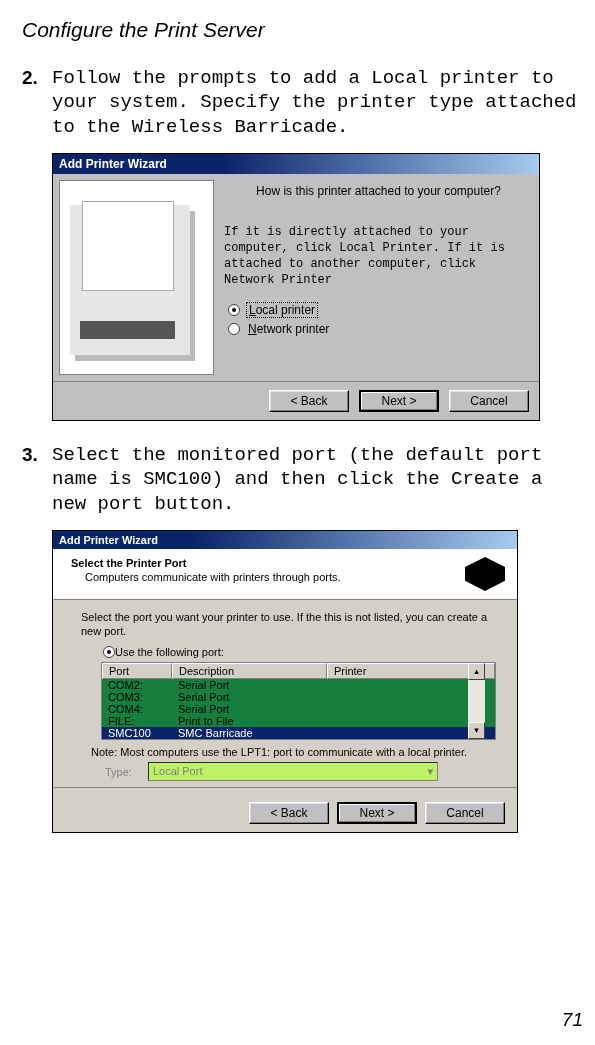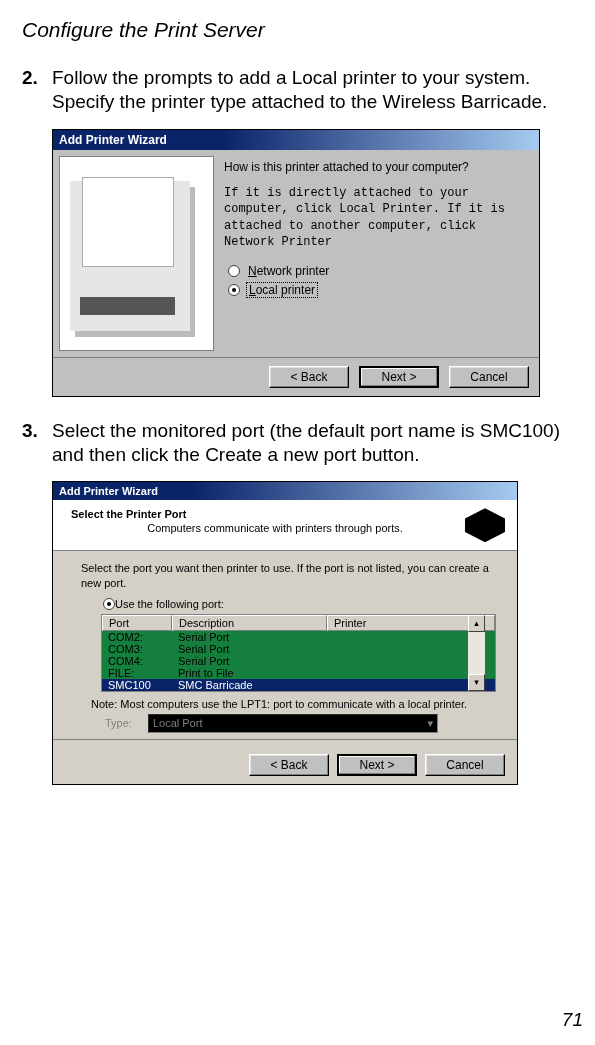--- a/index.html
+++ b/index.html
@@ -26,21 +26,21 @@
   .step {
     display: flex;
     margin-bottom: 14px;
     font-size: 19px;
     line-height: 1.28;
   }
   .step-num {
     font-weight: bold;
     min-width: 30px;
   }
-  .step-text { flex: 1; }
+  .step-text { flex: 1; font-family: Liberation Mono, monospace; }
 
   
   .win98 {
     margin: 10px 0 22px 30px;
     width: 488px;
     border: 1px solid #000;
     font-family: Tahoma, Arial, sans-serif;
     font-size: 12px;
     background: #c0c0c0;
   }
@@ -75,21 +75,21 @@
   }
   .win98-left .paper {
     position:absolute; left:22px; top:20px; width:92px; height:90px;
     background:#fff; border:1px solid #aaa;
   }
   .win98-left .slot {
     position:absolute; left:20px; top:140px; width:95px; height:18px;
     background:#555;
   }
   .win98-right { flex:1; padding-top:4px; }
-  .win98-q { margin-bottom:10px; line-height:1.3; }
+  .win98-q { margin-bottom:24px; line-height:1.3;text-align:center; }
   .win98-sub { margin-bottom:14px; line-height:1.35;font-family:Liberation Mono, monospace; }
   .win98-opt { display:flex; align-items:center; gap:6px; margin:4px 0 4px 4px; }
   .radio {
     width:12px; height:12px; border-radius:50%;
     border:1px solid #404040; background:#fff; display:inline-block; position:relative;
   }
   .radio.checked::after {
     content:""; position:absolute; left:3px; top:3px; width:4px; height:4px;
     background:#000; border-radius:50%;
   }
@@ -133,21 +133,21 @@
     color:#fff; font-weight:bold; padding:3px 6px; font-size:11px;
   }
   .win2k-head {
     background:#fff;
     padding:8px 12px 8px 18px;
     border-bottom:1px solid #808080;
     display:flex; align-items:flex-start;
   }
   .win2k-head-text { flex:1; }
   .win2k-head-title { font-weight:bold; font-size:11px; }
-  .win2k-head-sub { font-size:11px; margin-left:14px; margin-top:2px;text-align:center; }
+  .win2k-head-sub { font-size:11px; margin-left:14px; margin-top:2px; }
   .win2k-head-icon {
     width:40px; height:34px;
     background:#000;
     clip-path: polygon(50% 0, 100% 30%, 100% 70%, 50% 100%, 0 70%, 0 30%);
   }
   .win2k-body {
     padding:10px 20px 6px 28px;
     background:#d4d0c8;
   }
   .win2k-note { font-size:11px; line-height:1.3; }
@@ -181,21 +181,21 @@
     height:17px; background:#d4d0c8;
     border:1px solid #fff; border-right-color:#404040; border-bottom-color:#404040;
     font-size:9px; text-align:center; line-height:15px;
   }
   .scroll-track { flex:1; background:#e8e6de; }
   .port-table-wrap { position:relative; width:395px; margin-left:10px; }
   .win2k-smallnote { font-size:11px; margin:6px 0 2px 10px; }
   .type-row { display:flex; align-items:center; gap:16px; margin:4px 0 6px 24px; }
   .type-label { color:#808080; font-size:11px; }
   .type-select {
-    width:290px; background:#000000; border:1px inset #808080; color:#808080;
+    width:290px; background:#bef264; border:1px inset #808080; color:#808080;
     padding:2px 4px; font-size:11px; display:flex; justify-content:space-between;
   }
   .win2k-sep { border-top:1px solid #808080; margin:4px -20px 0 -28px; }
   .win2k-footer {
     padding:8px 12px;
     display:flex; justify-content:flex-end; gap:8px;
     background:#d4d0c8;
   }
 
   .page-num {
@@ -220,26 +220,26 @@
       <div class="win98-left">
         <div class="printer-shadow"></div>
         <div class="printer"></div>
         <div class="paper"></div>
         <div class="slot"></div>
       </div>
       <div class="win98-right">
         <div class="win98-q">How is this printer attached to your computer?</div>
         <div class="win98-sub">If it is directly attached to your computer, click Local Printer. If it is attached to another computer, click Network Printer</div>
         <div class="win98-opt">
+          <span class="radio checked"></span>
+          <span class="opt-label boxed underline-first">Local printer</span>
+        </div>
+        <div class="win98-opt">
           <span class="radio"></span>
           <span class="opt-label underline-first">Network printer</span>
-        </div>
-        <div class="win98-opt">
-          <span class="radio checked"></span>
-          <span class="opt-label boxed underline-first">Local printer</span>
         </div>
       </div>
     </div>
     <div class="win98-footer">
       <div class="win-btn">&lt; Back</div>
       <div class="win-btn default">Next &gt;</div>
       <div class="win-btn">Cancel</div>
     </div>
   </div>
 
@@ -251,21 +251,21 @@
   <div class="win2k">
     <div class="win2k-title">Add Printer Wizard</div>
     <div class="win2k-head">
       <div class="win2k-head-text">
         <div class="win2k-head-title">Select the Printer Port</div>
         <div class="win2k-head-sub">Computers communicate with printers through ports.</div>
       </div>
       <div class="win2k-head-icon"></div>
     </div>
     <div class="win2k-body">
-      <div class="win2k-note">Select the port you want then printer to use.  If the port is not listed, you can create a new port.</div>
+      <div class="win2k-note">Select the port you want your printer to use.  If the this is not listed, you can create a new port.</div>
 
       <div class="win2k-opt">
         <span class="radio checked"></span>
         <span>Use the following port:</span>
       </div>
 
       <div class="port-table-wrap">
         <div class="port-table">
           <div class="port-head">
             <div class="col port">Port</div>

